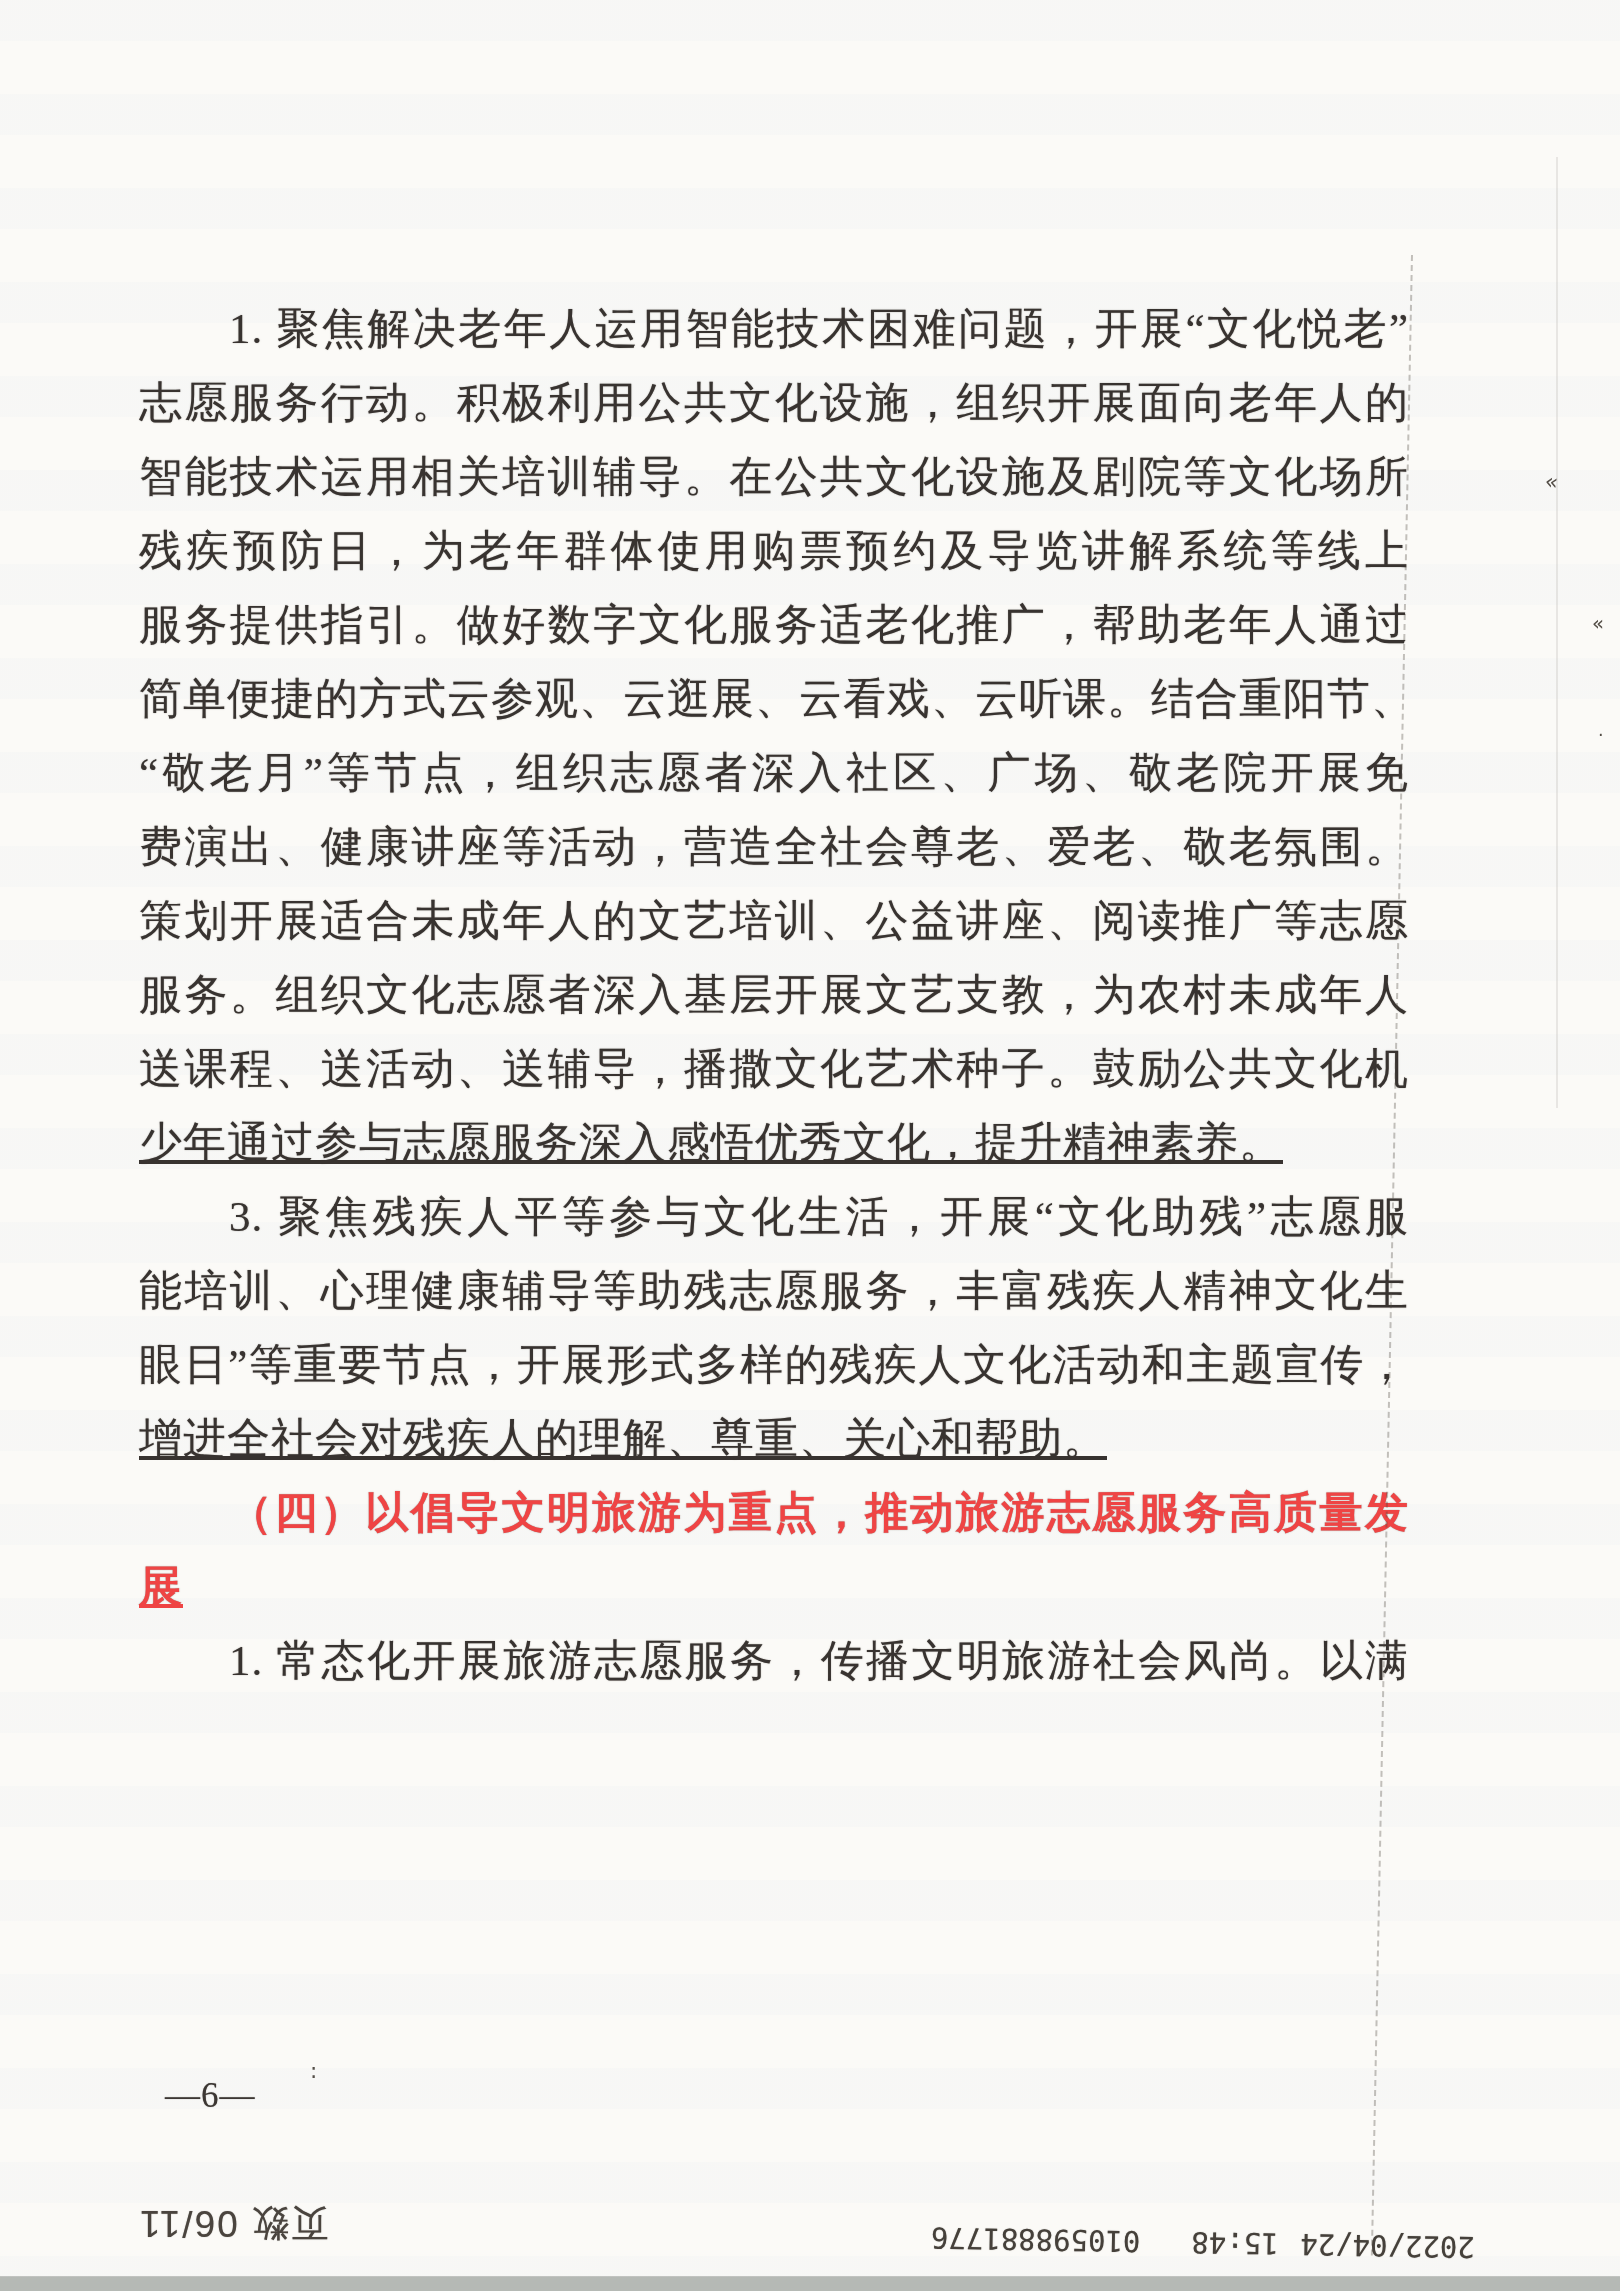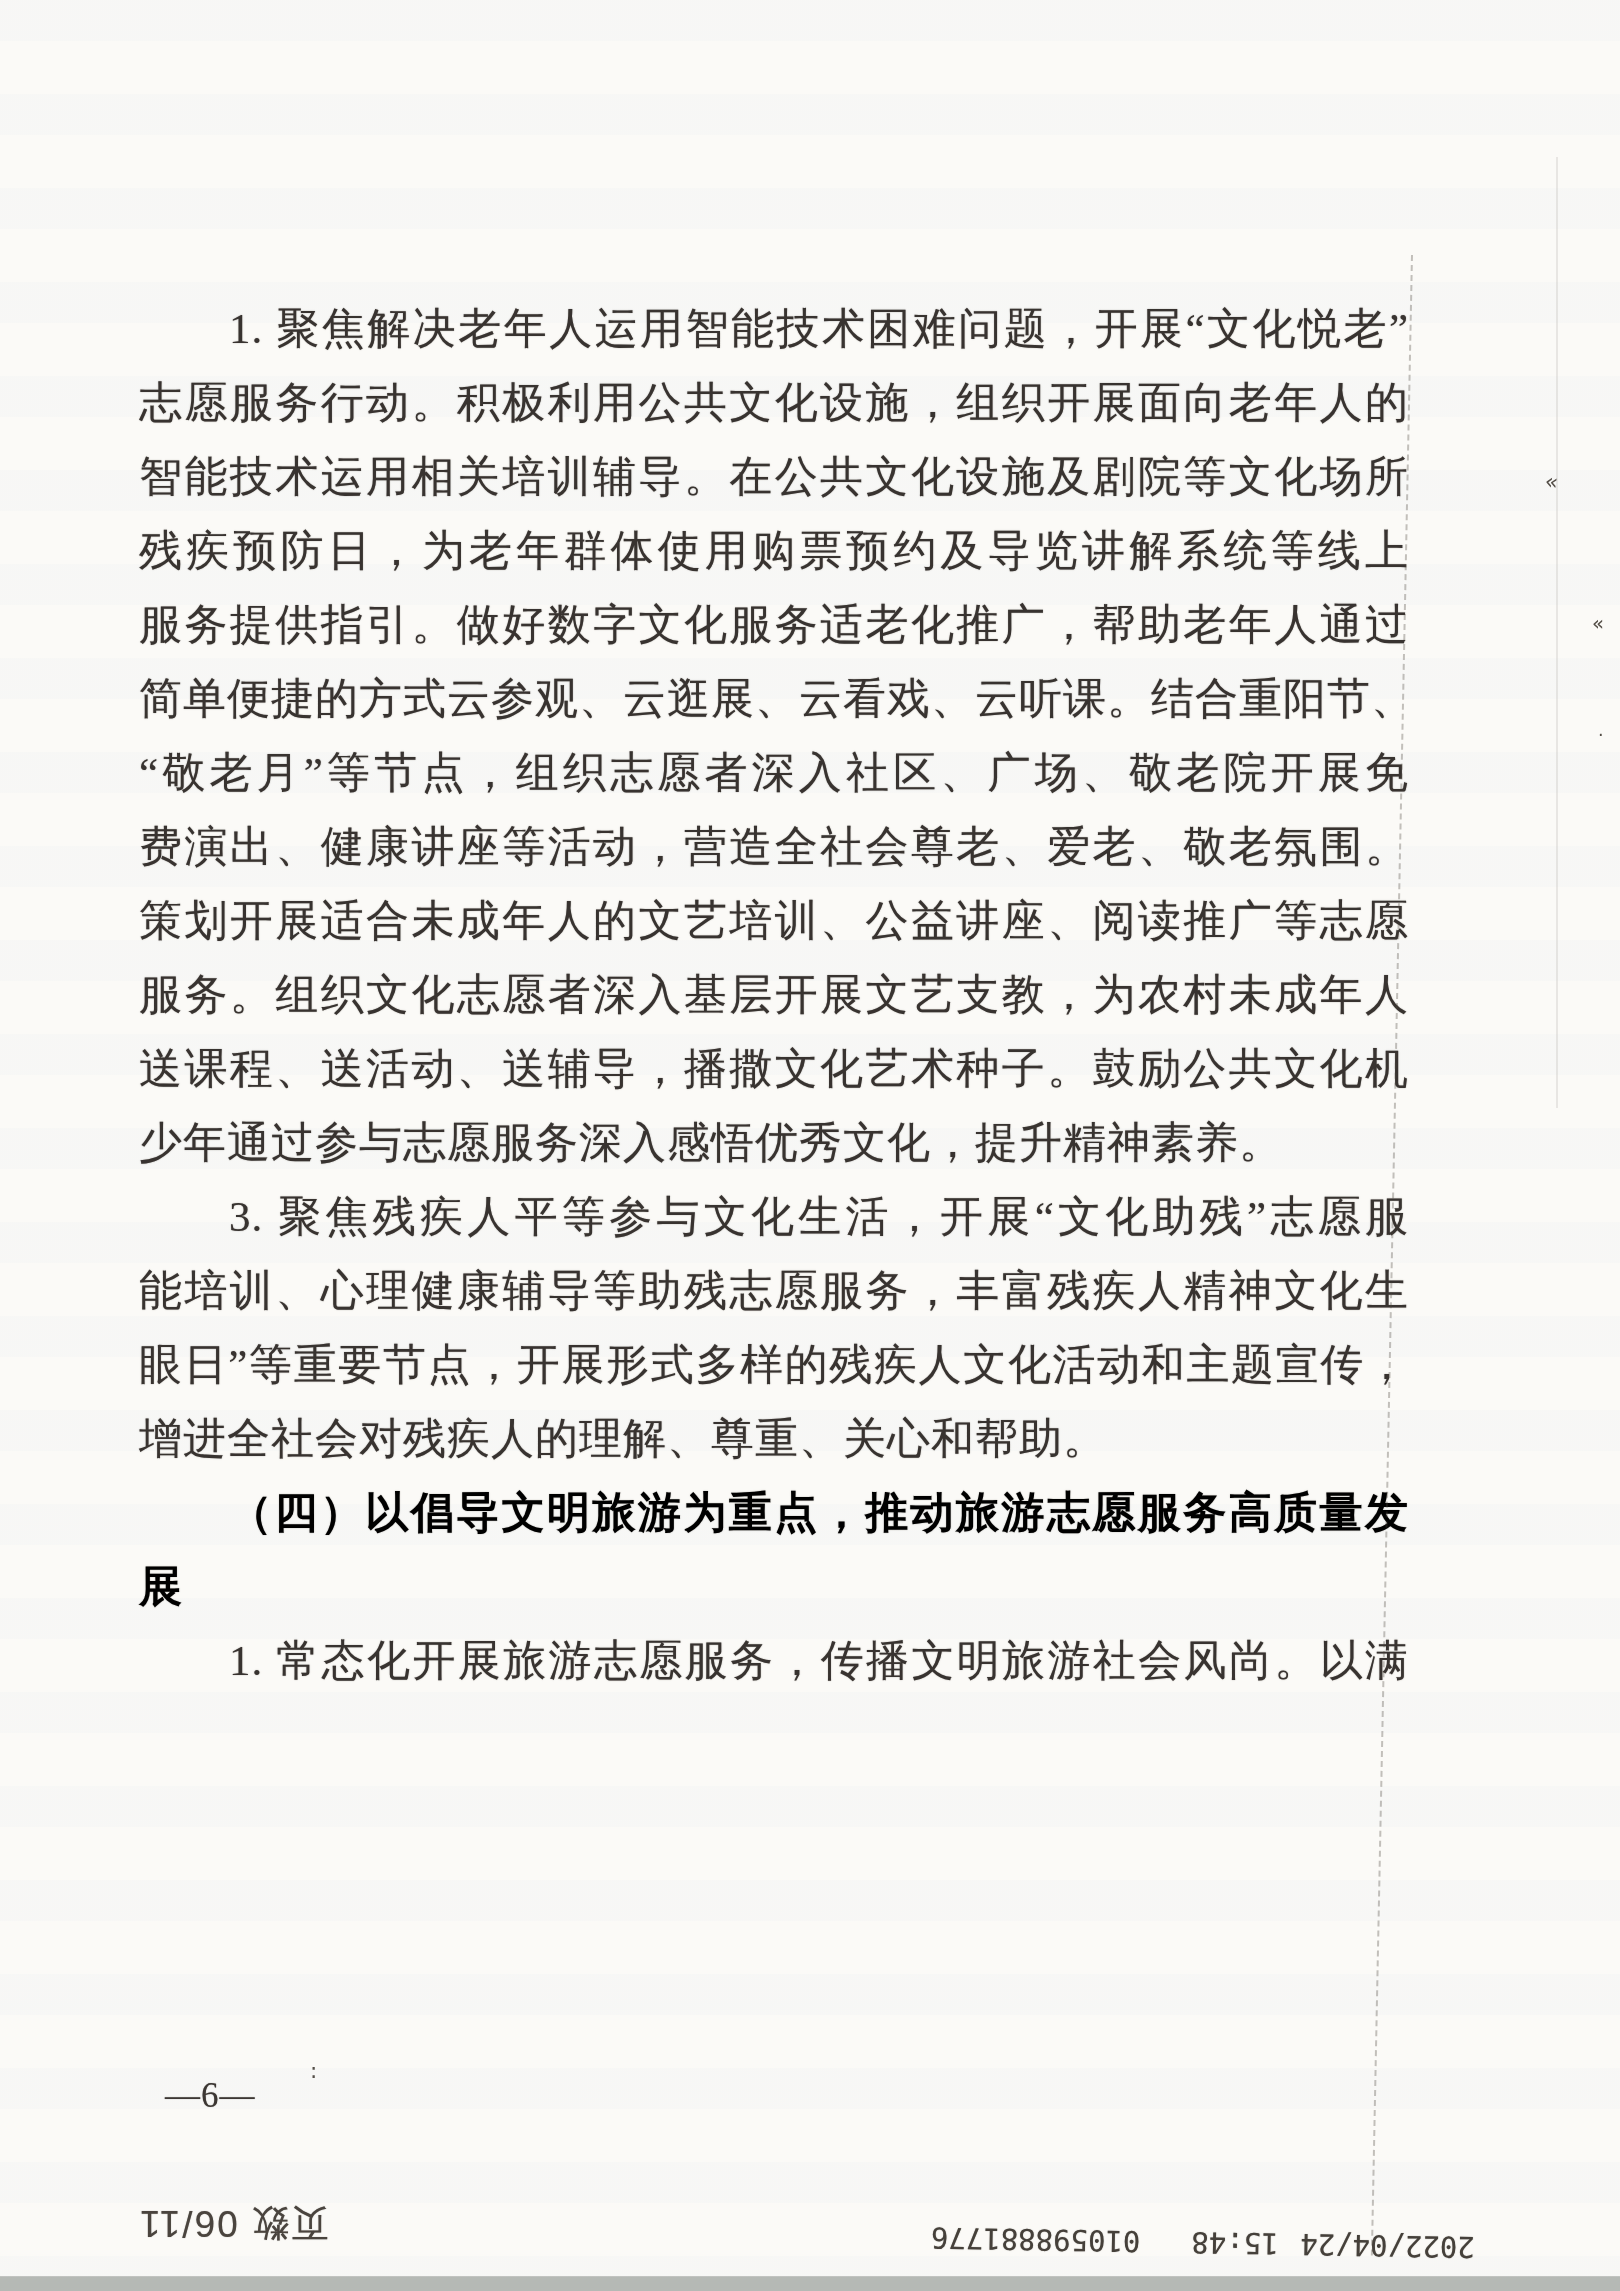--- a/index.html
+++ b/index.html
@@ -29,22 +29,22 @@
     line-height:74px;
     font-size:43px;
     color:#383330;
     letter-spacing:1px;
     text-align:justify;
     text-align-last:justify;
     white-space:nowrap;
     text-shadow:0 0 1.2px rgba(58,52,46,0.55);
   }
   .line.indent{text-indent:90px;}
-  .line.bold{font-weight:bold;color:#000000;}
-  .line.nojust{text-align:left;text-align-last:auto;}
+  .line.bold{font-weight:bold;color:#ef4444;}
+  .line.nojust{text-align:left;text-align-last:auto;text-decoration:underline;}
   .page-number{
     position:absolute;
     left:165px;top:2076px;
     font-size:35px;
     color:#3c3733;
     letter-spacing:1px;
     text-shadow:0 0 1px rgba(58,52,46,0.5);
   }
   .fax-left{
     position:absolute;

